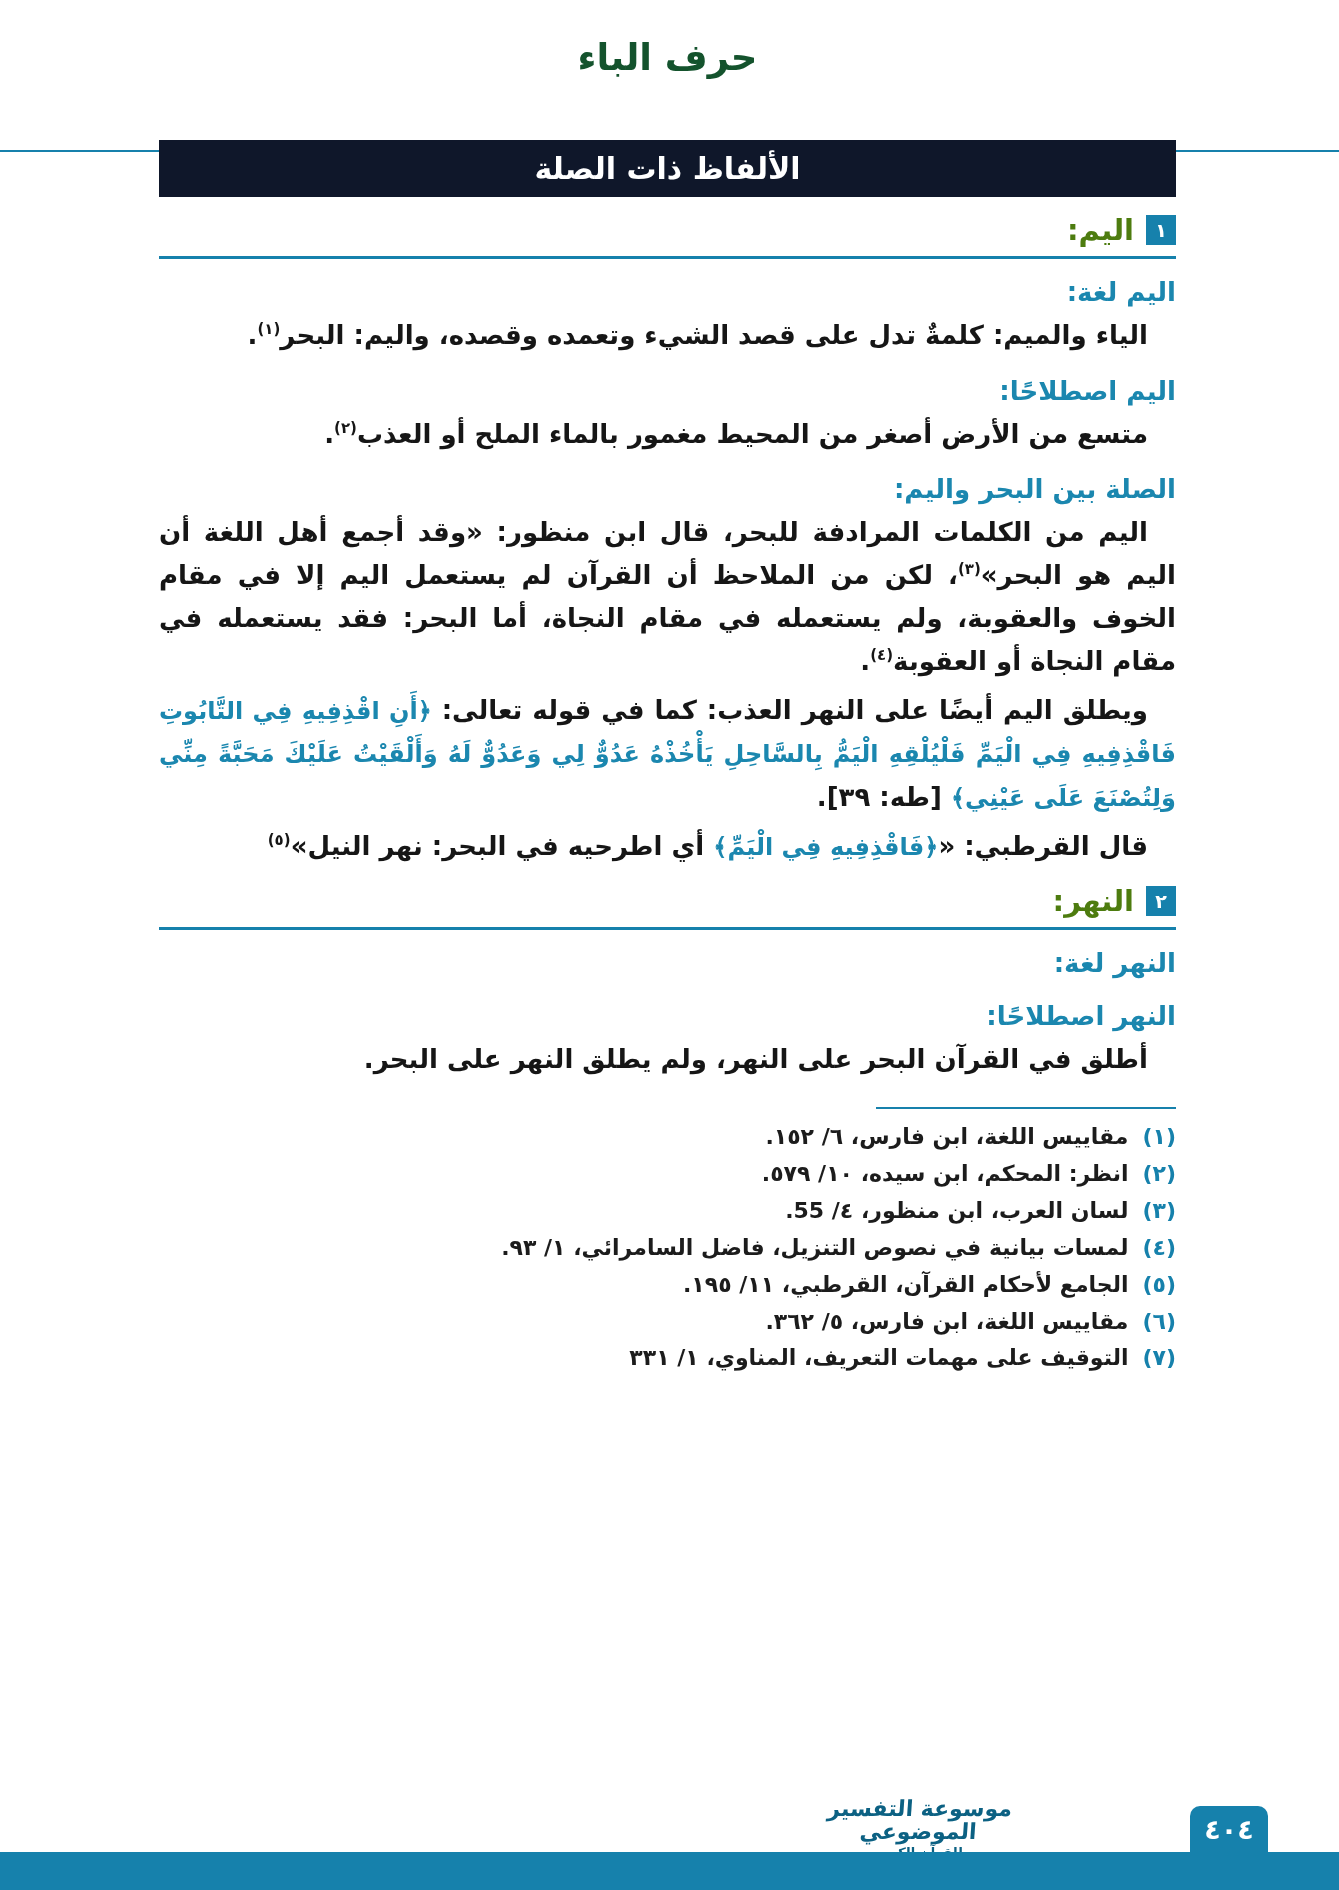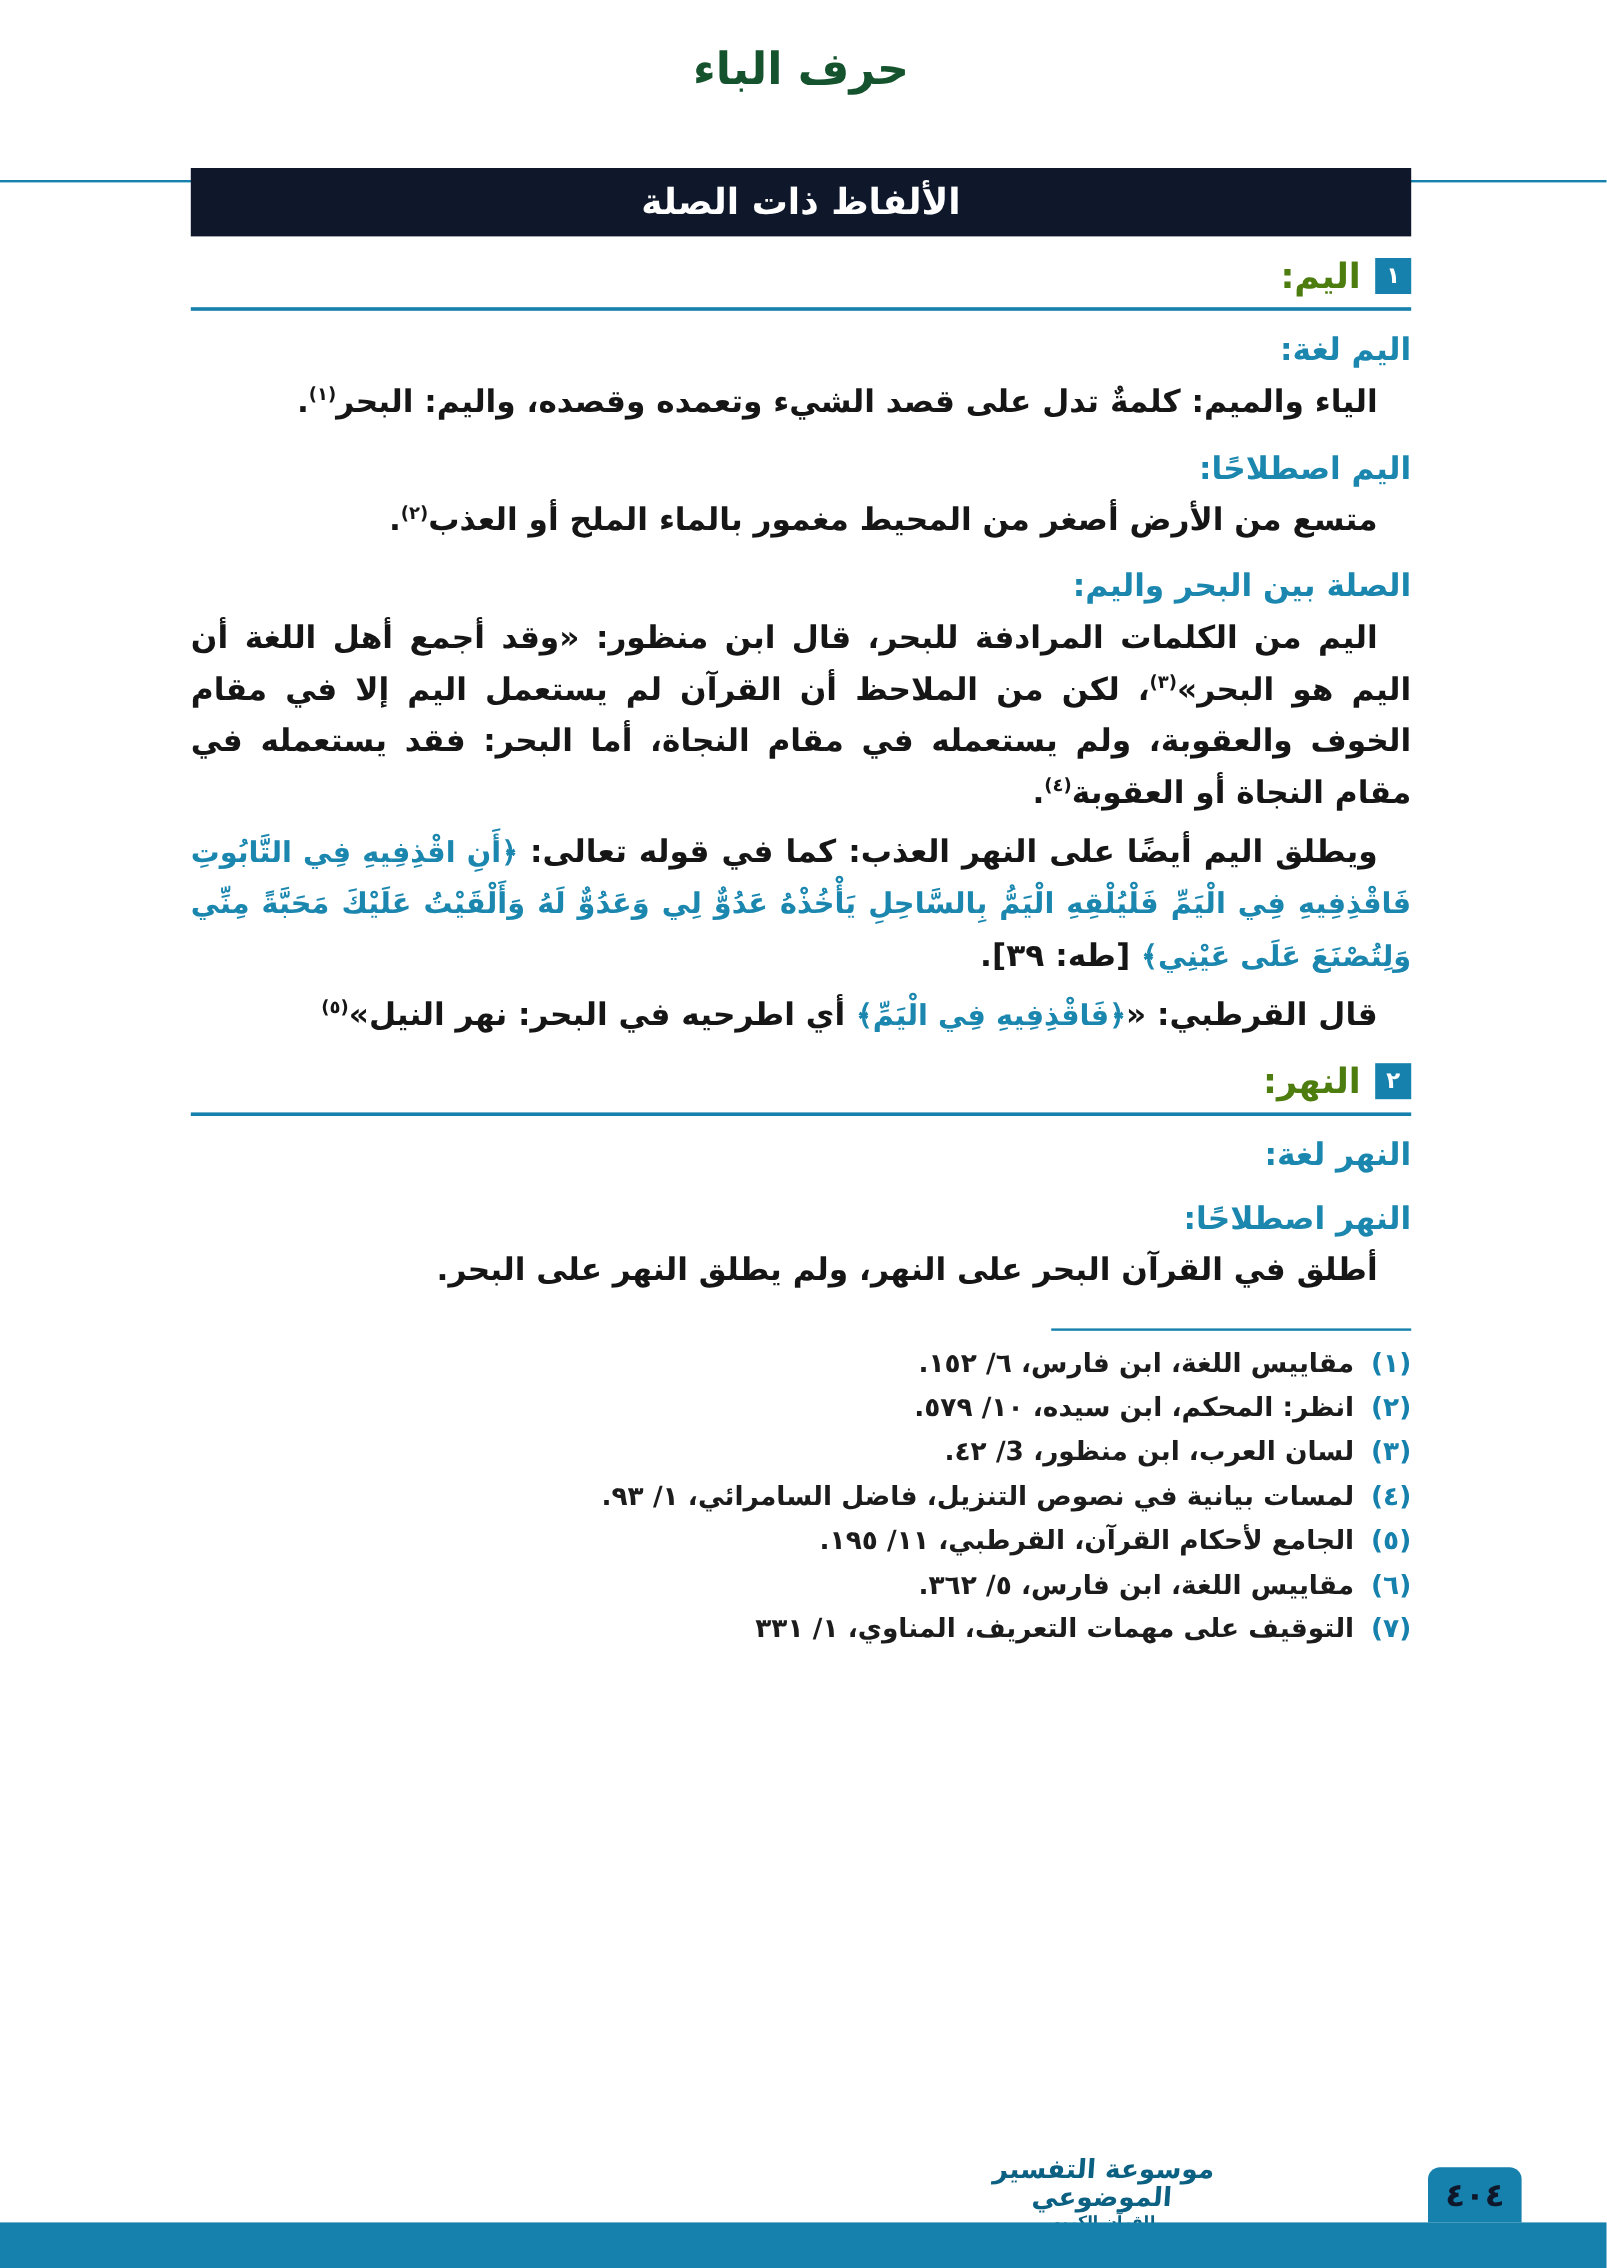--- a/index.html
+++ b/index.html
@@ -140,21 +140,21 @@
     background: #1681ac;
   }
   .page-badge {
     position: absolute;
     right: 71px;
     bottom: 38px;
     width: 78px;
     height: 46px;
     background: #1681ac;
     border-radius: 10px 10px 0 0;
-    color: #0f172a;
+    color: #ffffff;
     font-size: 27px;
     font-weight: bold;
     display: flex;
     align-items: center;
     justify-content: center;
   }
   .logo {
     position: absolute;
     right: 300px;
     bottom: 30px;
@@ -221,21 +221,21 @@
 
       <div class="subhead">النهر اصطلاحًا:</div>
 
       <p class="body"><span>أطلق في القرآن البحر على النهر، ولم يطلق النهر على البحر.</span></p>
     </section>
 
     <div class="fn-sep"></div>
     <div class="footnotes">
       <div class="footnote"><span class="fn-num">(١)</span><span>مقاييس اللغة، ابن فارس، ٦/ ١٥٢.</span></div>
       <div class="footnote"><span class="fn-num">(٢)</span><span>انظر: المحكم، ابن سيده، ١٠/ ٥٧٩.</span></div>
-      <div class="footnote"><span class="fn-num">(٣)</span><span>لسان العرب، ابن منظور، 3/ ٤٢.</span></div>
+      <div class="footnote"><span class="fn-num">(٣)</span><span>لسان العرب، ابن منظور، ٤/ 55.</span></div>
       <div class="footnote"><span class="fn-num">(٤)</span><span>لمسات بيانية في نصوص التنزيل، فاضل السامرائي، ١/ ٩٣.</span></div>
       <div class="footnote"><span class="fn-num">(٥)</span><span>الجامع لأحكام القرآن، القرطبي، ١١/ ١٩٥.</span></div>
       <div class="footnote"><span class="fn-num">(٦)</span><span>مقاييس اللغة، ابن فارس، ٥/ ٣٦٢.</span></div>
       <div class="footnote"><span class="fn-num">(٧)</span><span>التوقيف على مهمات التعريف، المناوي، ١/ ٣٣١</span></div>
     </div>
 
   </div>
 
   <div class="logo">
     <div class="logo-main">موسوعة التفسير الموضوعي</div>

